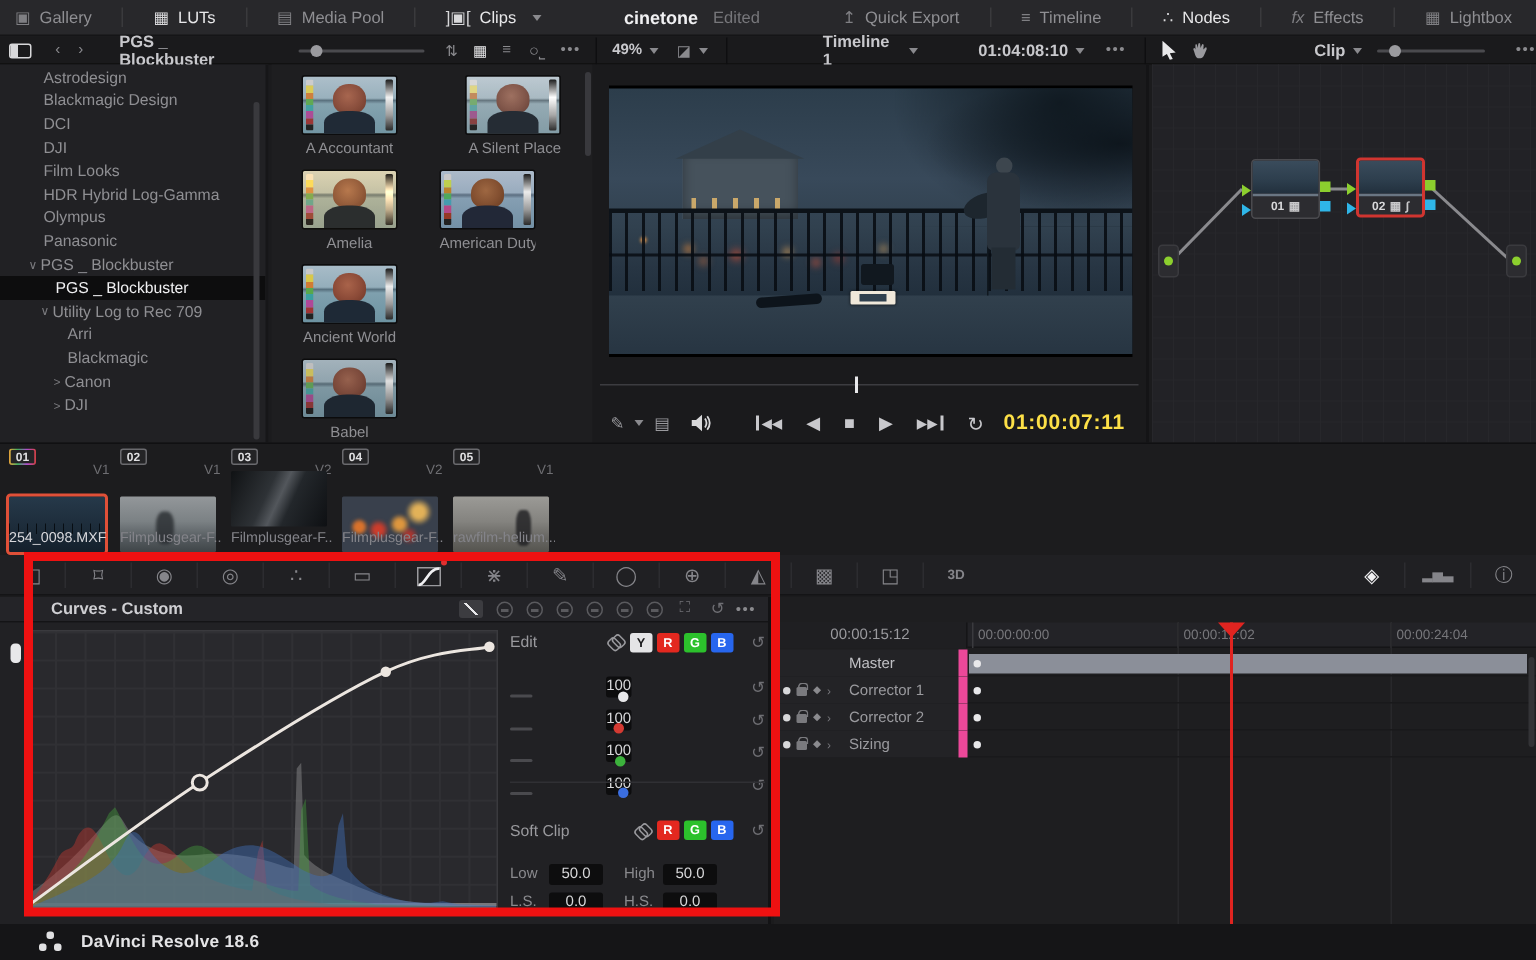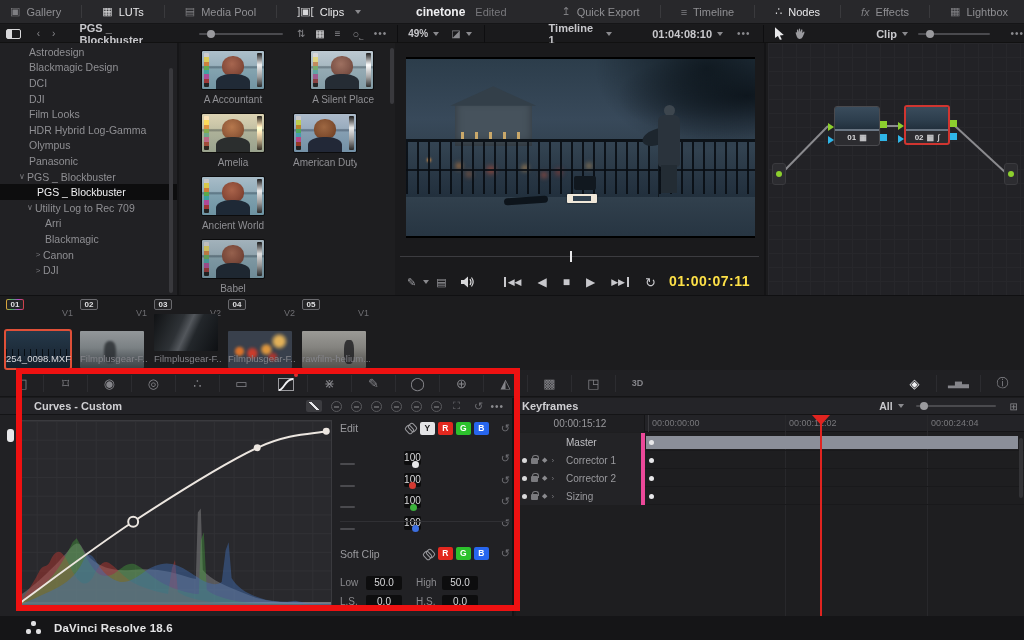--- a/index.html
+++ b/index.html
@@ -197,21 +197,21 @@
   .fbox { width:36px; height:14px; background:#0d0d0e; border-radius:2px; color:#d8d8da; font-size:10px; text-align:center; line-height:14px; }
 
   
   #keyframes { left:516px; top:398px; width:508px; height:218px; background:#1e1e20; }
   #kf-head { height:17px; background:#242428; border-bottom:1px solid #141416; display:flex; align-items:center; }
   #kf-title { margin-left:6px; font-weight:bold; color:#cfcfd3; font-size:11px; }
   #kf-ruler { position:absolute; left:0; top:17px; width:508px; height:17px; background:#232327; border-bottom:1px solid #151517; }
   #kf-current { position:absolute; left:0; top:0; width:129px; height:17px; background:#1f1f22; color:#9a9a9e; font-size:10px; text-align:center; line-height:17px; border-right:1px solid #151517; }
   .ruler-lbl { position:absolute; top:0; color:#77777b; font-size:9px; line-height:17px; border-left:1px solid #3a3a3e; padding-left:3px; height:17px; }
   .kf-row { position:absolute; left:0; width:508px; height:18px; border-bottom:1px solid #19191b; }
-  .kf-rowname { position:absolute; left:0; top:0; width:129px; height:18px; background:#232326; border-right:4px solid #ec4899; display:flex; align-items:center; color:#9a9a9e; font-size:10px; }
+  .kf-rowname { position:absolute; left:0; top:0; width:129px; height:18px; background:#232326; border-right:6px solid #ec4899; display:flex; align-items:center; color:#9a9a9e; font-size:10px; }
   .kf-icons { display:flex; align-items:center; gap:4px; margin-left:6px; width:44px; }
   .kf-icons .dot { width:5px; height:5px; border-radius:50%; background:#d8d8da; }
   .i-lock { width:7px; height:6px; background:#7a7a7e; border-radius:1px; position:relative; margin-top:2px; }
   .i-lock::before { content:""; position:absolute; left:1px; top:-3px; width:5px; height:4px; border:1px solid #7a7a7e; border-bottom:none; border-radius:3px 3px 0 0; }
   .kf-icons .dia { color:#8a8a8e; font-size:7px; }
   .kf-icons .exp { color:#77777b; font-size:8px; }
   .kf-lane { position:absolute; left:130px; top:0; right:6px; height:18px; }
   .kf-lane .key { position:absolute; left:3px; top:6.5px; width:5px; height:5px; border-radius:50%; background:#e8e8ea; }
   .kf-lane.master-bar::before { content:""; position:absolute; left:0; top:2.5px; right:0; height:13px; background:#8b8f99; }
   .kf-lane.master-bar .key { z-index:1; }
@@ -758,30 +758,20 @@
         <span class="f-lbl">L.S.</span>
         <div class="fbox">0.0</div>
         <span class="f-lbl" style="margin-left:14px;">H.S.</span>
         <div class="fbox">0.0</div>
       </div>
     </div>
     <div id="divline"></div>
   </div>
 
   <div id="keyframes" class="abs">
-    <div id="kf-head">
-      <span id="kf-title">Keyframes</span>
-      <div class="grow"></div>
-      <span class="tc" style="font-size:10.5px;">All</span>
-      <span class="chev"></span>
-      <div class="slider" style="width:80px; margin:0 14px 0 12px;">
-          <div class="knob" style="left:4px;"></div>
-        </div>
-      <span class="mini" style="margin-right:6px;">⊞</span>
-    </div>
     <div id="kf-ruler">
       <div id="kf-current">00:00:15:12</div>
       <span class="ruler-lbl" style="left:132px;">00:00:00:00</span>
       <span class="ruler-lbl" style="left:269px;">00:00:12:02</span>
       <span class="ruler-lbl" style="left:411px;">00:00:24:04</span>
     </div>
     <div class="kf-grid" style="left:269px;"></div>
     <div class="kf-grid" style="left:411px;"></div>
 
     <div class="kf-row" style="top:35px;">

